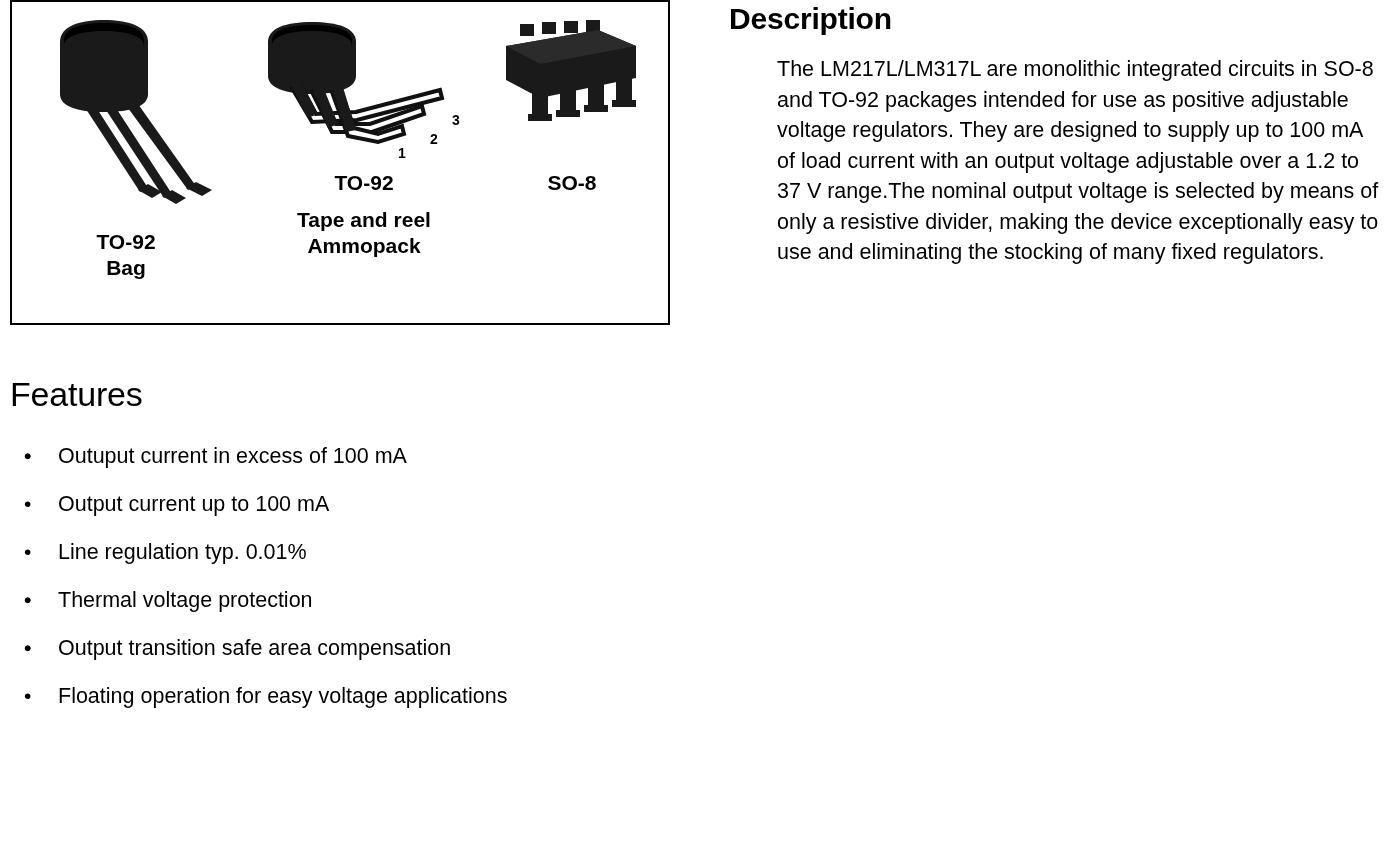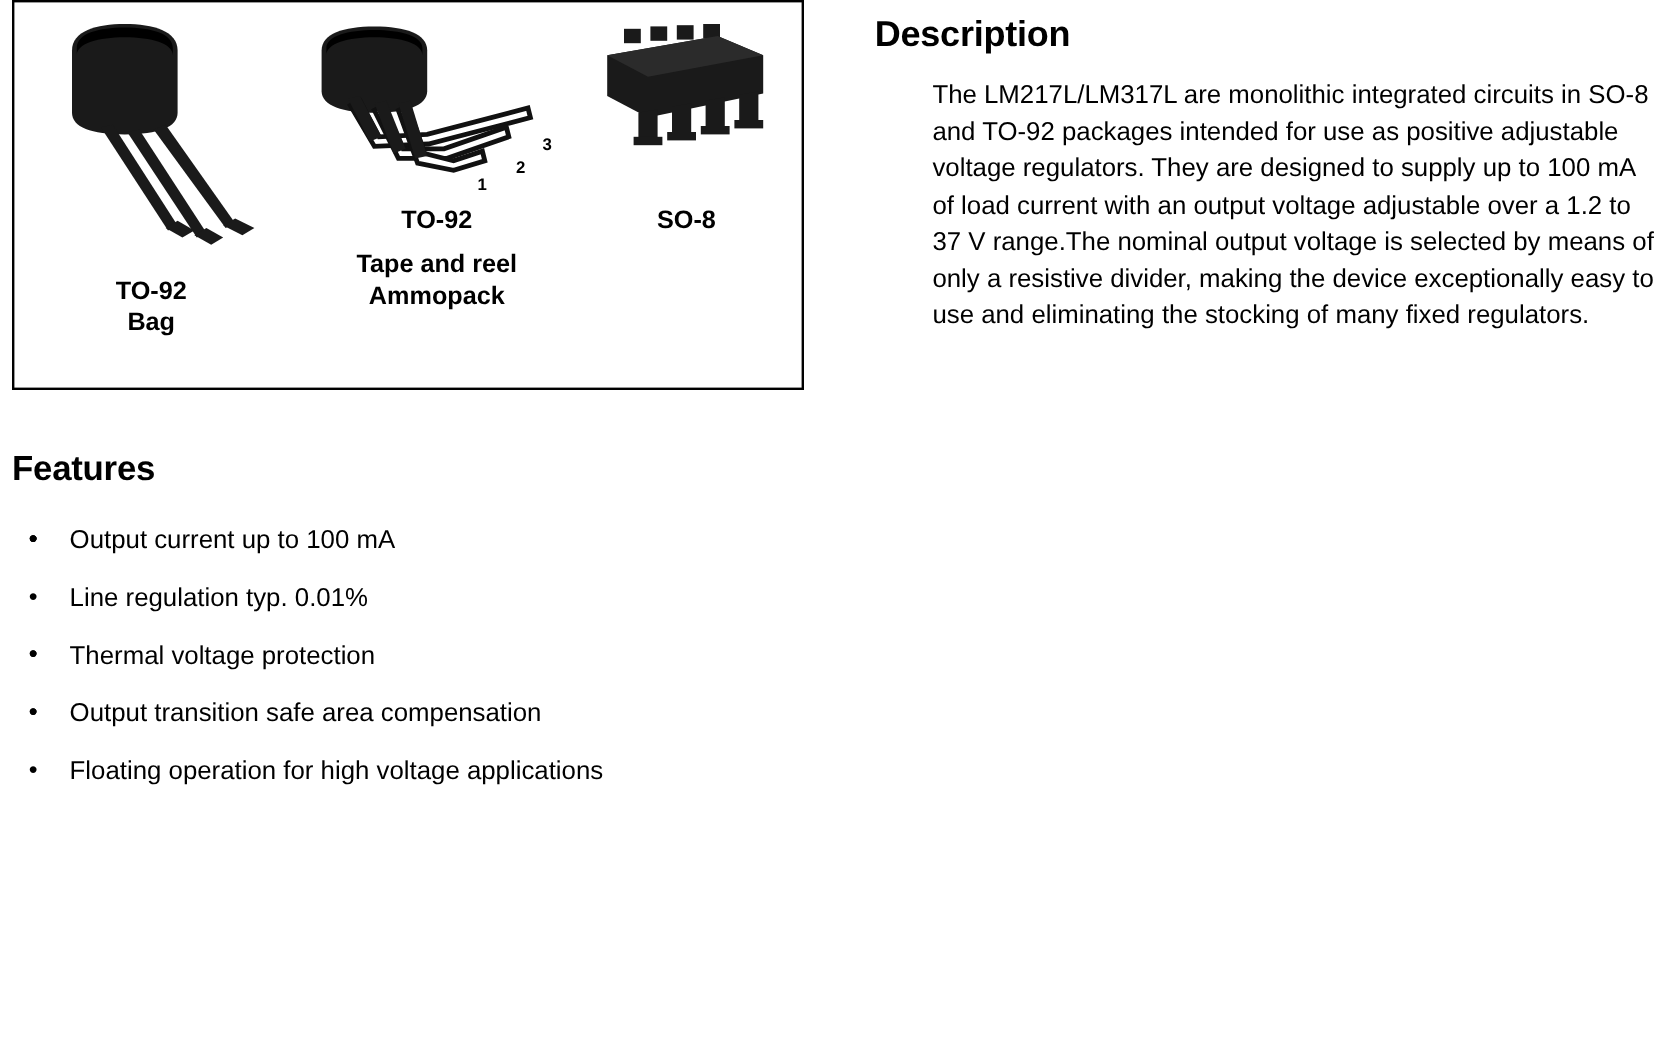--- a/index.html
+++ b/index.html
@@ -34,22 +34,22 @@
     width: 660px;
     height: 325px;
     border: 2px solid #000000;
     background: #ffffff;
   }
   .pkg-svg {
     display: block;
   }
 
   .features-heading {
-    font-size: 29px;
-    font-weight: bold;
+    font-size: 34px;
+    font-weight: normal;
     margin: 50px 0 0 0;
     letter-spacing: -0.2px;
   }
   ul.features {
     list-style: none;
     margin: 18px 0 0 0;
     padding: 0;
   }
   ul.features li {
     position: relative;
@@ -69,21 +69,21 @@
   .right-col {
     position: absolute;
     left: 729px;
     top: 0px;
     width: 655px;
   }
   .desc-heading {
     font-size: 30px;
     font-weight: bold;
     margin: 0;
-    padding-top: 12px;
+    padding-top: 2px;
     letter-spacing: -0.2px;
   }
   .desc-body {
     font-size: 21.5px;
     line-height: 30.5px;
     margin-top: 18px;
     white-space: pre-line;
     margin-left: 48px;
   }
 
@@ -162,28 +162,28 @@
         </g>
         <text class="pkg-label" x="560" y="188" text-anchor="middle" font-size="21">SO-8</text>
 
       </svg>
     </div>
 
     <h2 class="features-heading">Features</h2>
 
     <ul class="features">
       <li><span class="bullet">•</span></li>
-      <li><span class="bullet">•</span></li>
+      <li><span class="bullet">•</span><span>Outuput current in excess of 100 mA</span></li>
       <li><span class="bullet">•</span><span>Output current up to 100 mA</span></li>
       <li><span class="bullet">•</span><span>Line regulation typ. 0.01%</span></li>
       <li><span class="bullet">•</span></li>
       <li><span class="bullet">•</span><span>Thermal voltage protection</span></li>
       <li><span class="bullet">•</span></li>
       <li><span class="bullet">•</span><span>Output transition safe area compensation</span></li>
-      <li><span class="bullet">•</span><span>Floating operation for high voltage applications</span></li>
+      <li><span class="bullet">•</span><span>Floating operation for easy voltage applications</span></li>
     </ul>
   </div>
 
   <div class="right-col">
     <h2 class="desc-heading">Description</h2>
     <p class="desc-body">The LM217L/LM317L are monolithic integrated circuits in SO-8 and TO-92 packages intended for use as positive adjustable voltage regulators. They are designed to supply up to 100 mA of load current with an output voltage adjustable over a 1.2 to 37 V range.The nominal output voltage is selected by means of only a resistive divider, making the device exceptionally easy to use and eliminating the stocking of many fixed regulators.</p>
   </div>
 
 </div>
 

